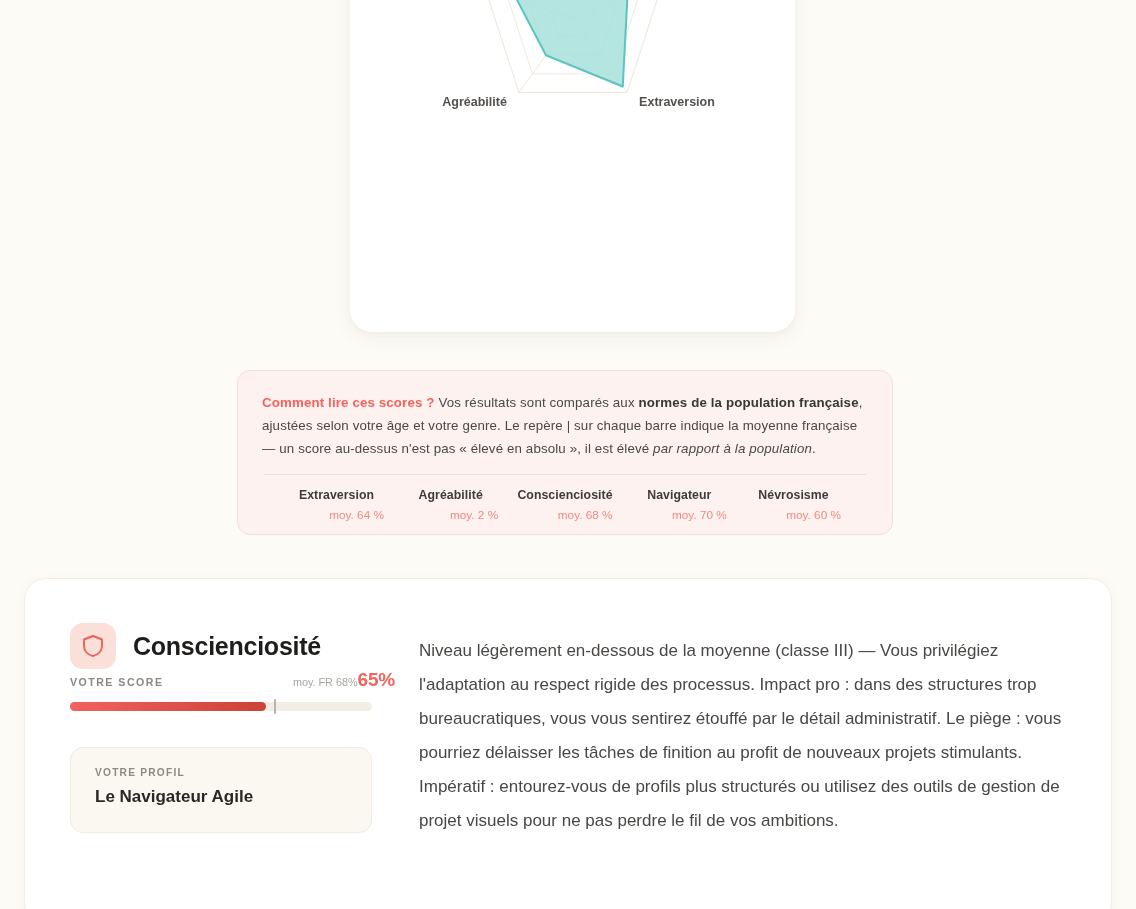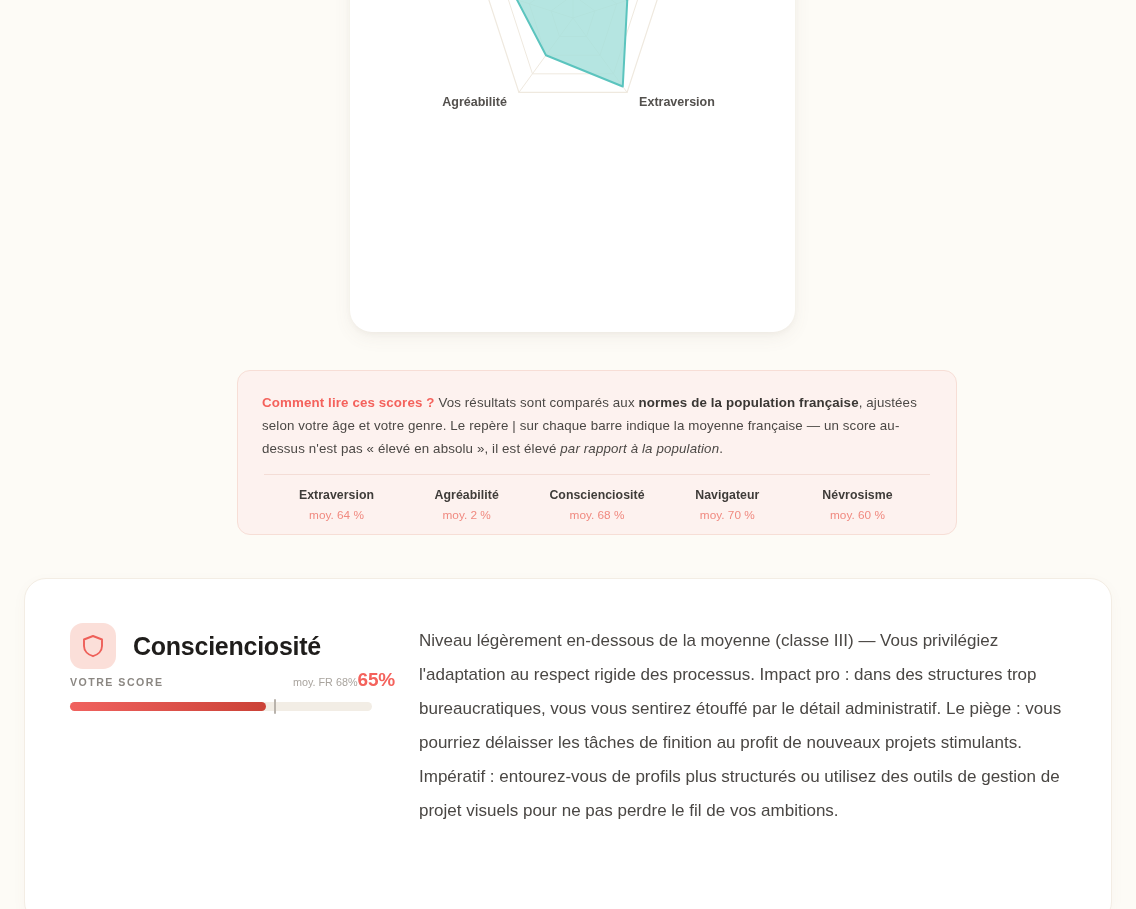--- a/index.html
+++ b/index.html
@@ -45,21 +45,21 @@
     font-size: 12.5px;
     font-weight: bold;
     fill: #53504D;
   }
 
   
   .info-panel {
     position: absolute;
     left: 237px;
     top: 370px;
-    width: 720px;
+    width: 656px;
     height: 165px;
     background: #FDF2EF;
     border: 1px solid #F7DED6;
     border-radius: 13px;
     padding: 20px 24px 0 24px;
   }
 
   .info-text {
     font-size: 13.3px;
     line-height: 23px;
@@ -96,20 +96,21 @@
     font-size: 12.3px;
     font-weight: bold;
     color: #3F3C39;
     letter-spacing: 0.005em;
   }
 
   .stat-avg {
     margin-top: 6px;
     font-size: 11.8px;
     color: #F08A80;
+    text-align: right;
   }
 
   
   .trait-card {
     position: absolute;
     left: 24px;
     top: 578px;
     width: 1088px;
     height: 346px;
     background: #FFFFFF;
@@ -227,21 +228,21 @@
     margin-top: 9px;
     font-size: 17px;
     font-weight: bold;
     color: #2A2826;
   }
 
   
   .trait-desc {
     position: absolute;
     left: 394px;
-    top: 45px;
+    top: 55px;
     width: 670px;
     font-size: 17px;
     line-height: 34px;
     color: #4A4744;
   }
 
   .sparkle {
     position: absolute;
     left: 380px;
     top: 592px;
@@ -334,18 +335,22 @@
           <span class="score-avg">moy. FR 68%</span>
           <span class="score-value">65%</span>
         </div>
       </div>
 
       <div class="bar-wrap">
         <div class="bar-fill" id="bar-fill" style="width: 65%;"></div>
         <div class="bar-marker" id="bar-marker" style="left: calc(68% - 1px);"></div>
       </div>
 
+      <div class="profile-box">
+        <div class="profile-label">VOTRE PROFIL</div>
+        <div class="profile-value">Le Navigateur Agile</div>
+      </div>
     </div>
 
     <div class="trait-desc">Niveau légèrement en-dessous de la moyenne (classe III) — Vous privilégiez l'adaptation au respect rigide des processus. Impact pro : dans des structures trop bureaucratiques, vous vous sentirez étouffé par le détail administratif. Le piège : vous pourriez délaisser les tâches de finition au profit de nouveaux projets stimulants. Impératif : entourez-vous de profils plus structurés ou utilisez des outils de gestion de projet visuels pour ne pas perdre le fil de vos ambitions.</div>
   </div>
 
 </div>
 
 </body></html>

